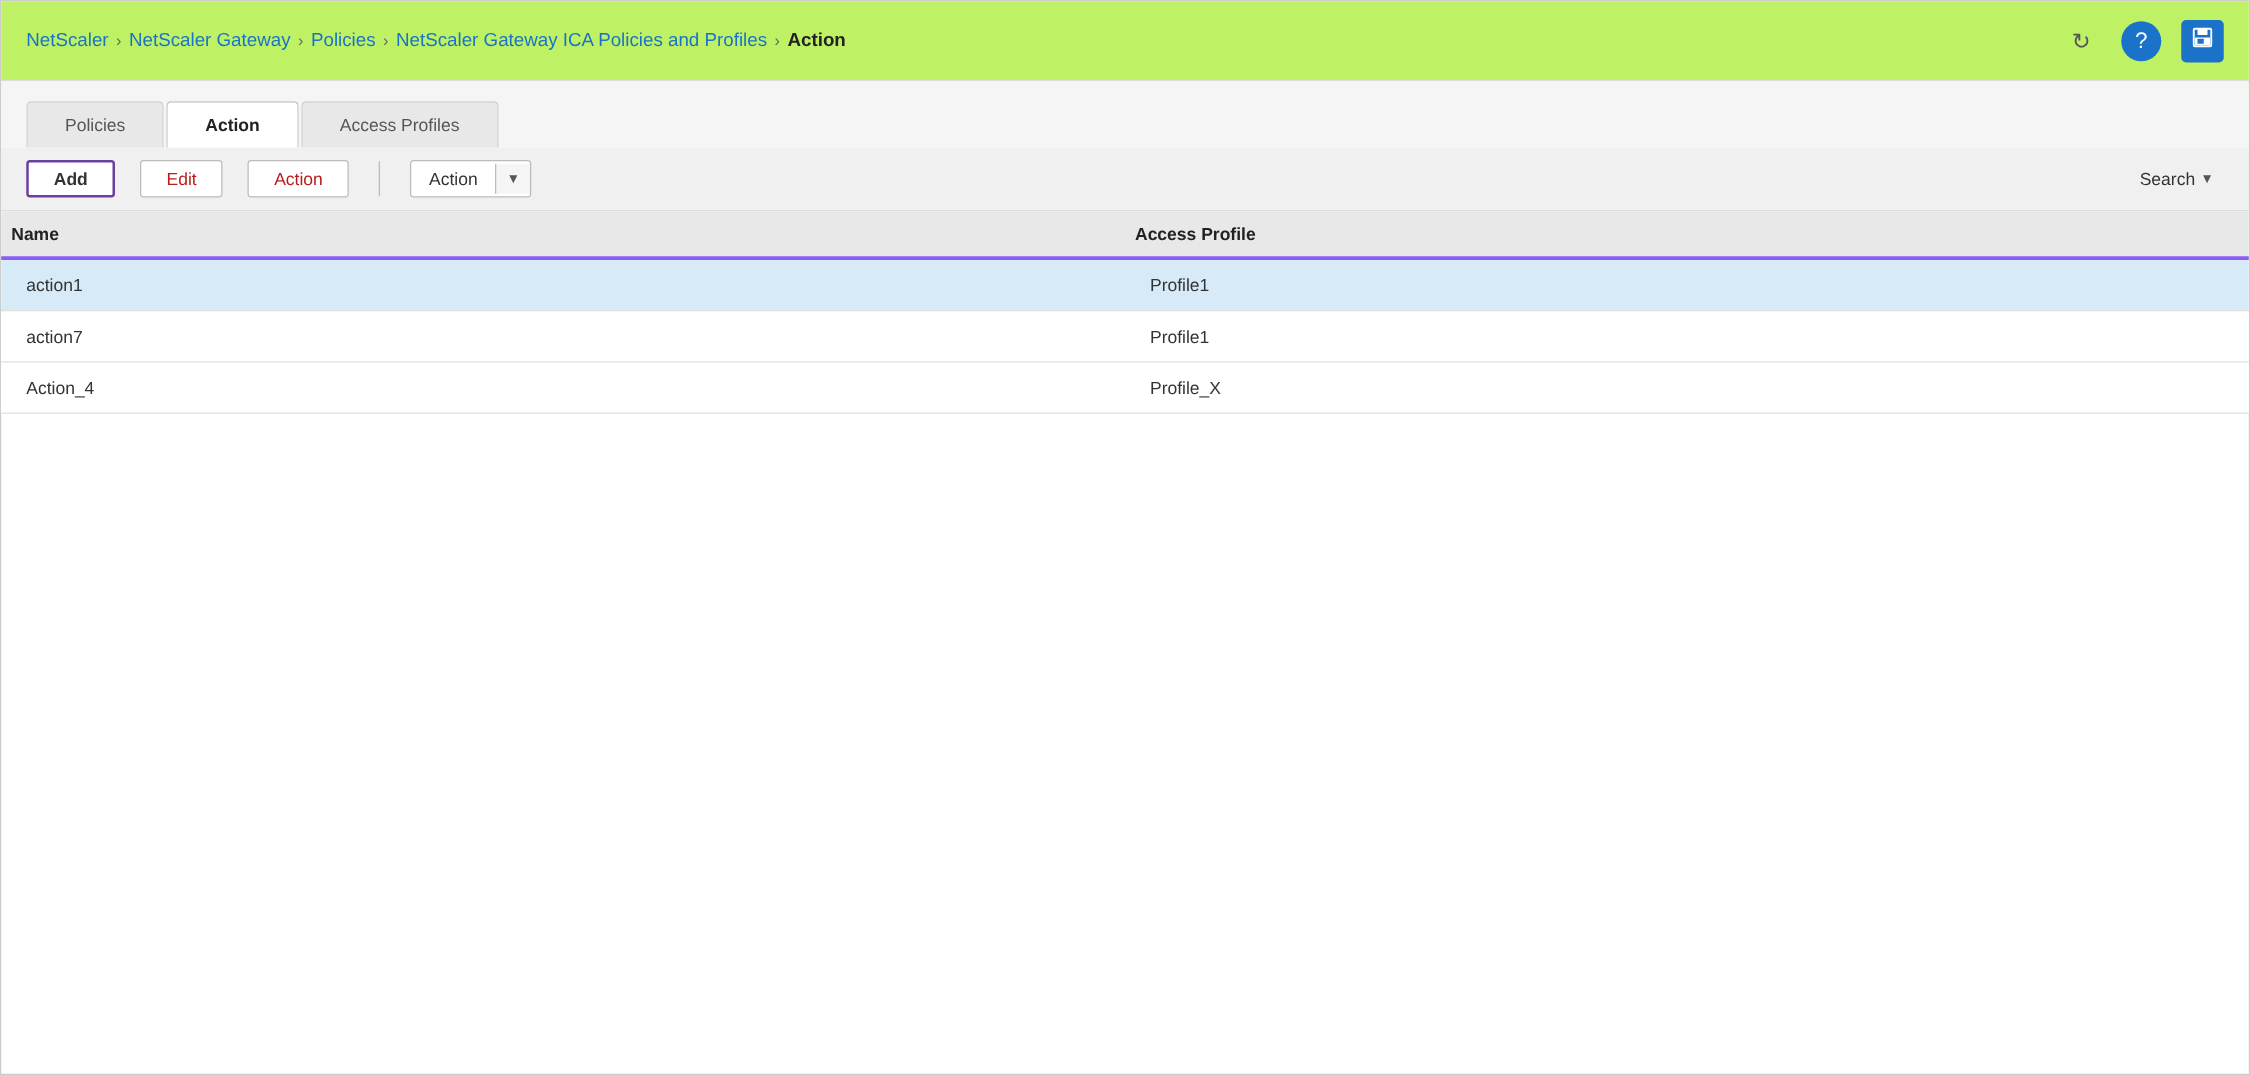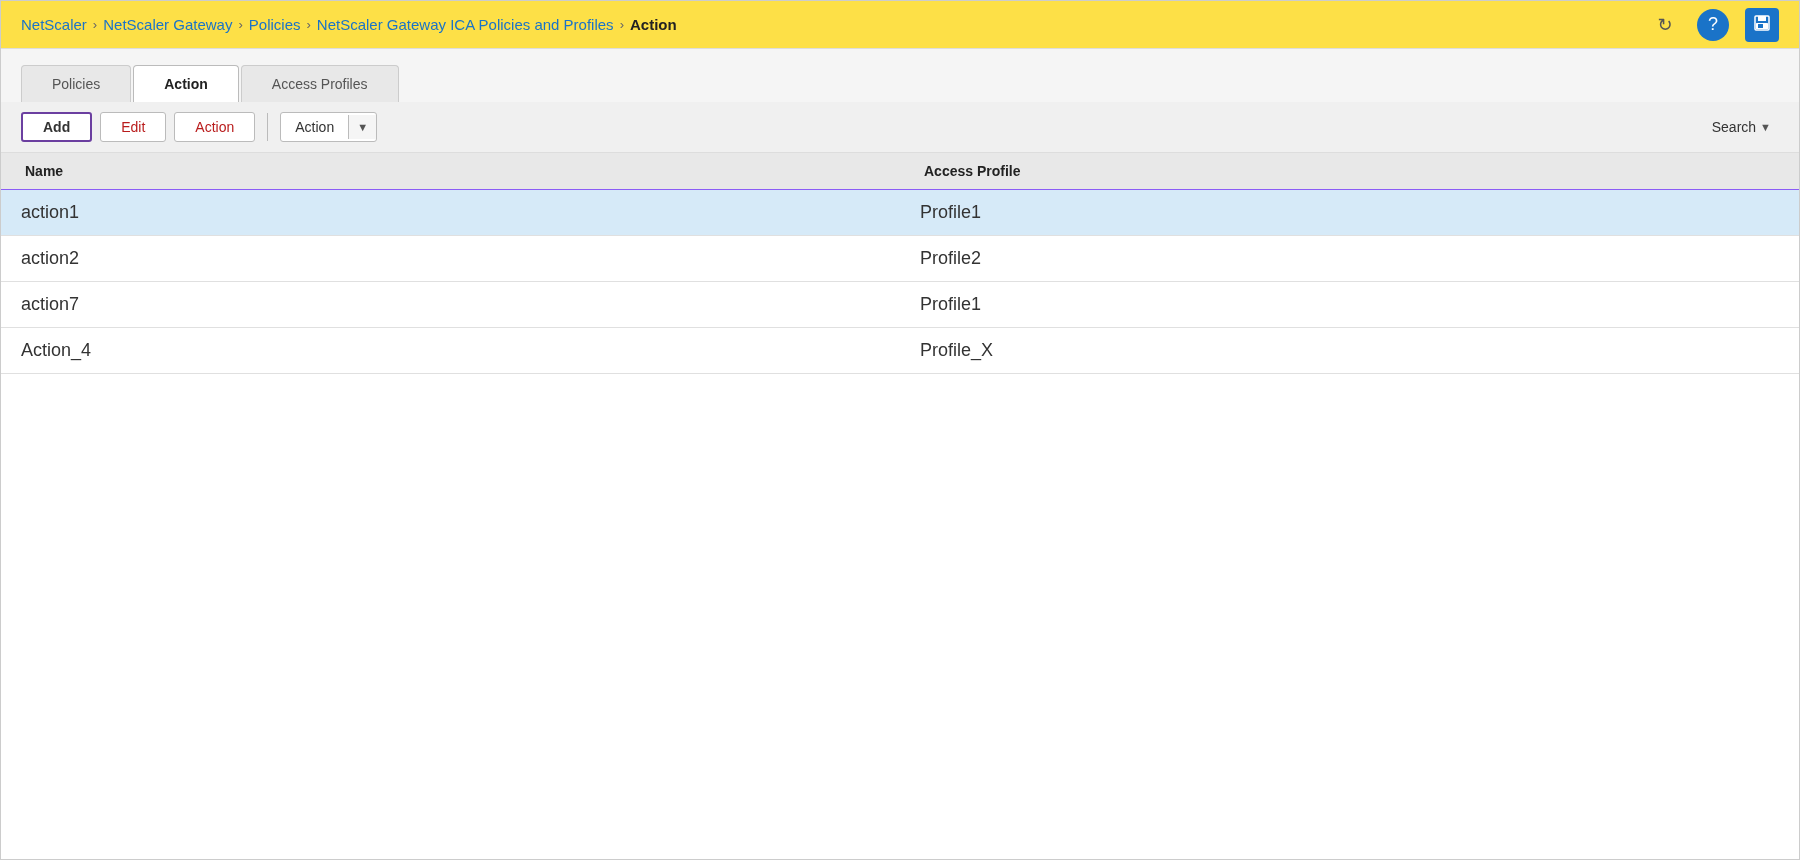--- a/index.html
+++ b/index.html
@@ -15,22 +15,22 @@
       min-height: 860px;
       background: #fff;
       border: 1px solid #ccc;
     }
 
     
     .breadcrumb-bar {
       display: flex;
       align-items: center;
       padding: 16px 20px;
-      height: 48px;
-      background: #fde047;
+      height: 64px;
+      background: #bef264;
       border-bottom: 1px solid #ddd;
     }
 
     .breadcrumb-items {
       display: flex;
       align-items: center;
       flex: 1;
       gap: 6px;
       font-size: 15px;
       color: #1a73c8;
@@ -113,21 +113,21 @@
       border-color: #bbb;
     }
 
     
     .toolbar {
       display: flex;
       align-items: center;
       padding: 10px 20px;
       background: #f0f0f0;
       border-bottom: 1px solid #ddd;
-      gap: 8px;
+      gap: 20px;
     }
 
     .btn {
       padding: 6px 20px;
       font-size: 14px;
       border: 1px solid #bbb;
       background: #fff;
       border-radius: 3px;
       cursor: pointer;
       color: #333;
@@ -206,42 +206,42 @@
       width: 100%;
       border-collapse: collapse;
     }
 
     thead tr {
       background: #e8e8e8;
     }
 
     thead th {
       text-align: left;
-      padding: 10px 24px;
+      padding: 10px 8px;
       font-weight: bold;
       font-size: 14px;
       color: #222;
-      border-bottom: 1px solid #8b5cf6;
+      border-bottom: 3px solid #8b5cf6;
     }
 
     tbody tr {
       border-bottom: 1px solid #e0e0e0;
     }
 
     tbody tr:nth-child(1) {
       background: #ddeeff;
     }
 
     tbody tr:not(:nth-child(1)) {
       background: #fff;
     }
 
     tbody td {
       padding: 12px 20px;
-      font-size: 18px;
+      font-size: 14px;
       color: #333;
     }
 
     .col-name { width: 50%; }
     .col-profile { width: 50%; }
   </style>
 </head>
 <body>
 
 <div class="app-container">
@@ -307,24 +307,20 @@
           <th class="col-name">Name</th>
           <th class="col-profile">Access Profile</th>
         </tr>
       </thead>
       <tbody id="table-body">
       <tr style="background: rgb(214, 234, 248);">
             <td class="col-name">action1</td>
             <td class="col-profile">Profile1</td>
           </tr>
           <tr>
-            <td class="col-name">action2</td>
-            <td class="col-profile">Profile2</td>
-          </tr>
-          <tr>
             <td class="col-name">action7</td>
             <td class="col-profile">Profile1</td>
           </tr>
           <tr>
             <td class="col-name">Action_4</td>
             <td class="col-profile">Profile_X</td>
           </tr>
         </tbody>
     </table>
   </div>

